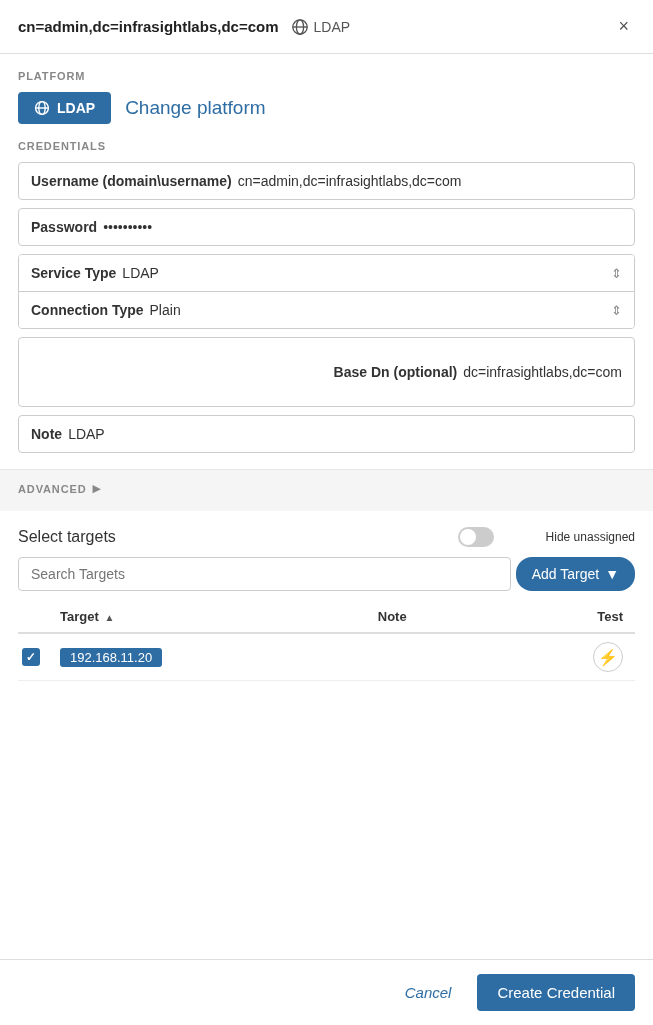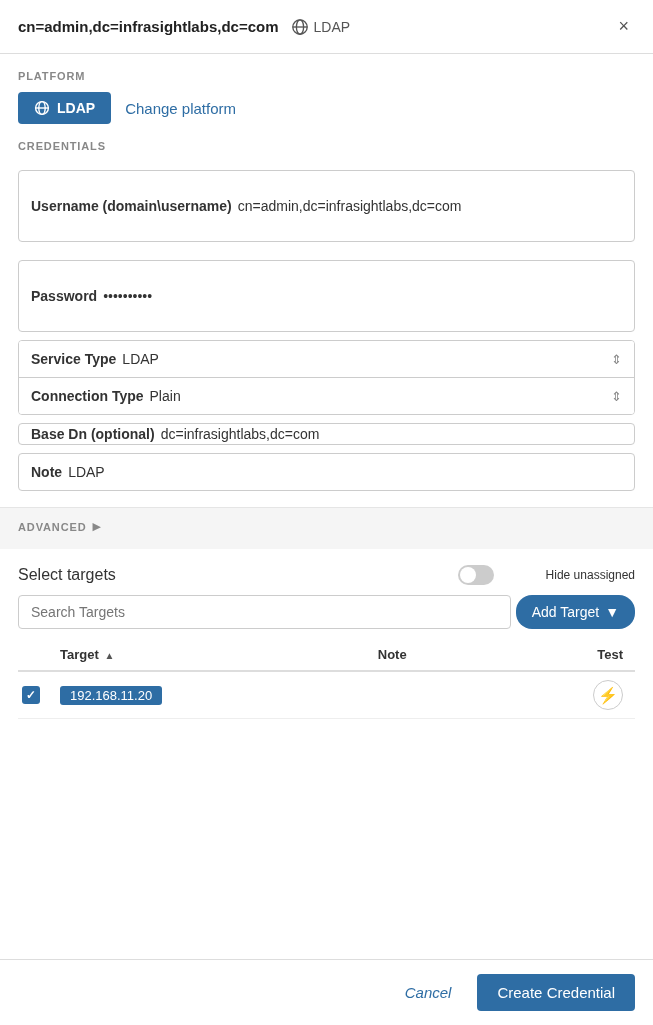--- a/index.html
+++ b/index.html
@@ -90,21 +90,21 @@
       color: #fff;
       border: none;
       border-radius: 4px;
       padding: 8px 16px;
       font-size: 14px;
       font-weight: 600;
       cursor: pointer;
     }
     .change-platform-link {
       color: #2e6da4;
-      font-size: 15px;
+      font-size: 19px;
       font-weight: 500;
       background: none;
       border: none;
       cursor: pointer;
       text-decoration: none;
     }
     .credentials-section {
       padding: 0 18px;
       margin-bottom: 4px;
     }
@@ -113,26 +113,25 @@
       font-weight: 700;
       color: #888;
       letter-spacing: 0.08em;
       text-transform: uppercase;
       margin-bottom: 10px;
       margin-top: 8px;
     }
     .input-row {
       border: 1px solid #ccc;
       border-radius: 4px;
-      padding: 27px 12px;
+      padding: 10px 12px;
       margin-bottom: 8px;
       display: flex;
       align-items: center;
       background: #fff;
-      margin-top: 18px;
     }
     .input-label {
       font-weight: 600;
       color: #333;
       margin-right: 6px;
       white-space: nowrap;
       font-size: 14px;
     }
     .input-value {
       color: #333;
@@ -160,26 +159,27 @@
       display: flex;
       align-items: center;
     }
     .select-arrow {
       color: #888;
       font-size: 13px;
     }
     .base-dn-row {
       border: 1px solid #ccc;
       border-radius: 4px;
-      padding: 2px 12px;
+      padding: 26px 12px;
       margin-top: 8px;
       margin-bottom: 8px;
       display: flex;
       align-items: center;
       background: #fff;
+      justify-content: flex-end;
     }
     .note-row {
       border: 1px solid #ccc;
       border-radius: 4px;
       padding: 10px 12px;
       margin-bottom: 16px;
       display: flex;
       align-items: center;
       background: #fff;
     }

